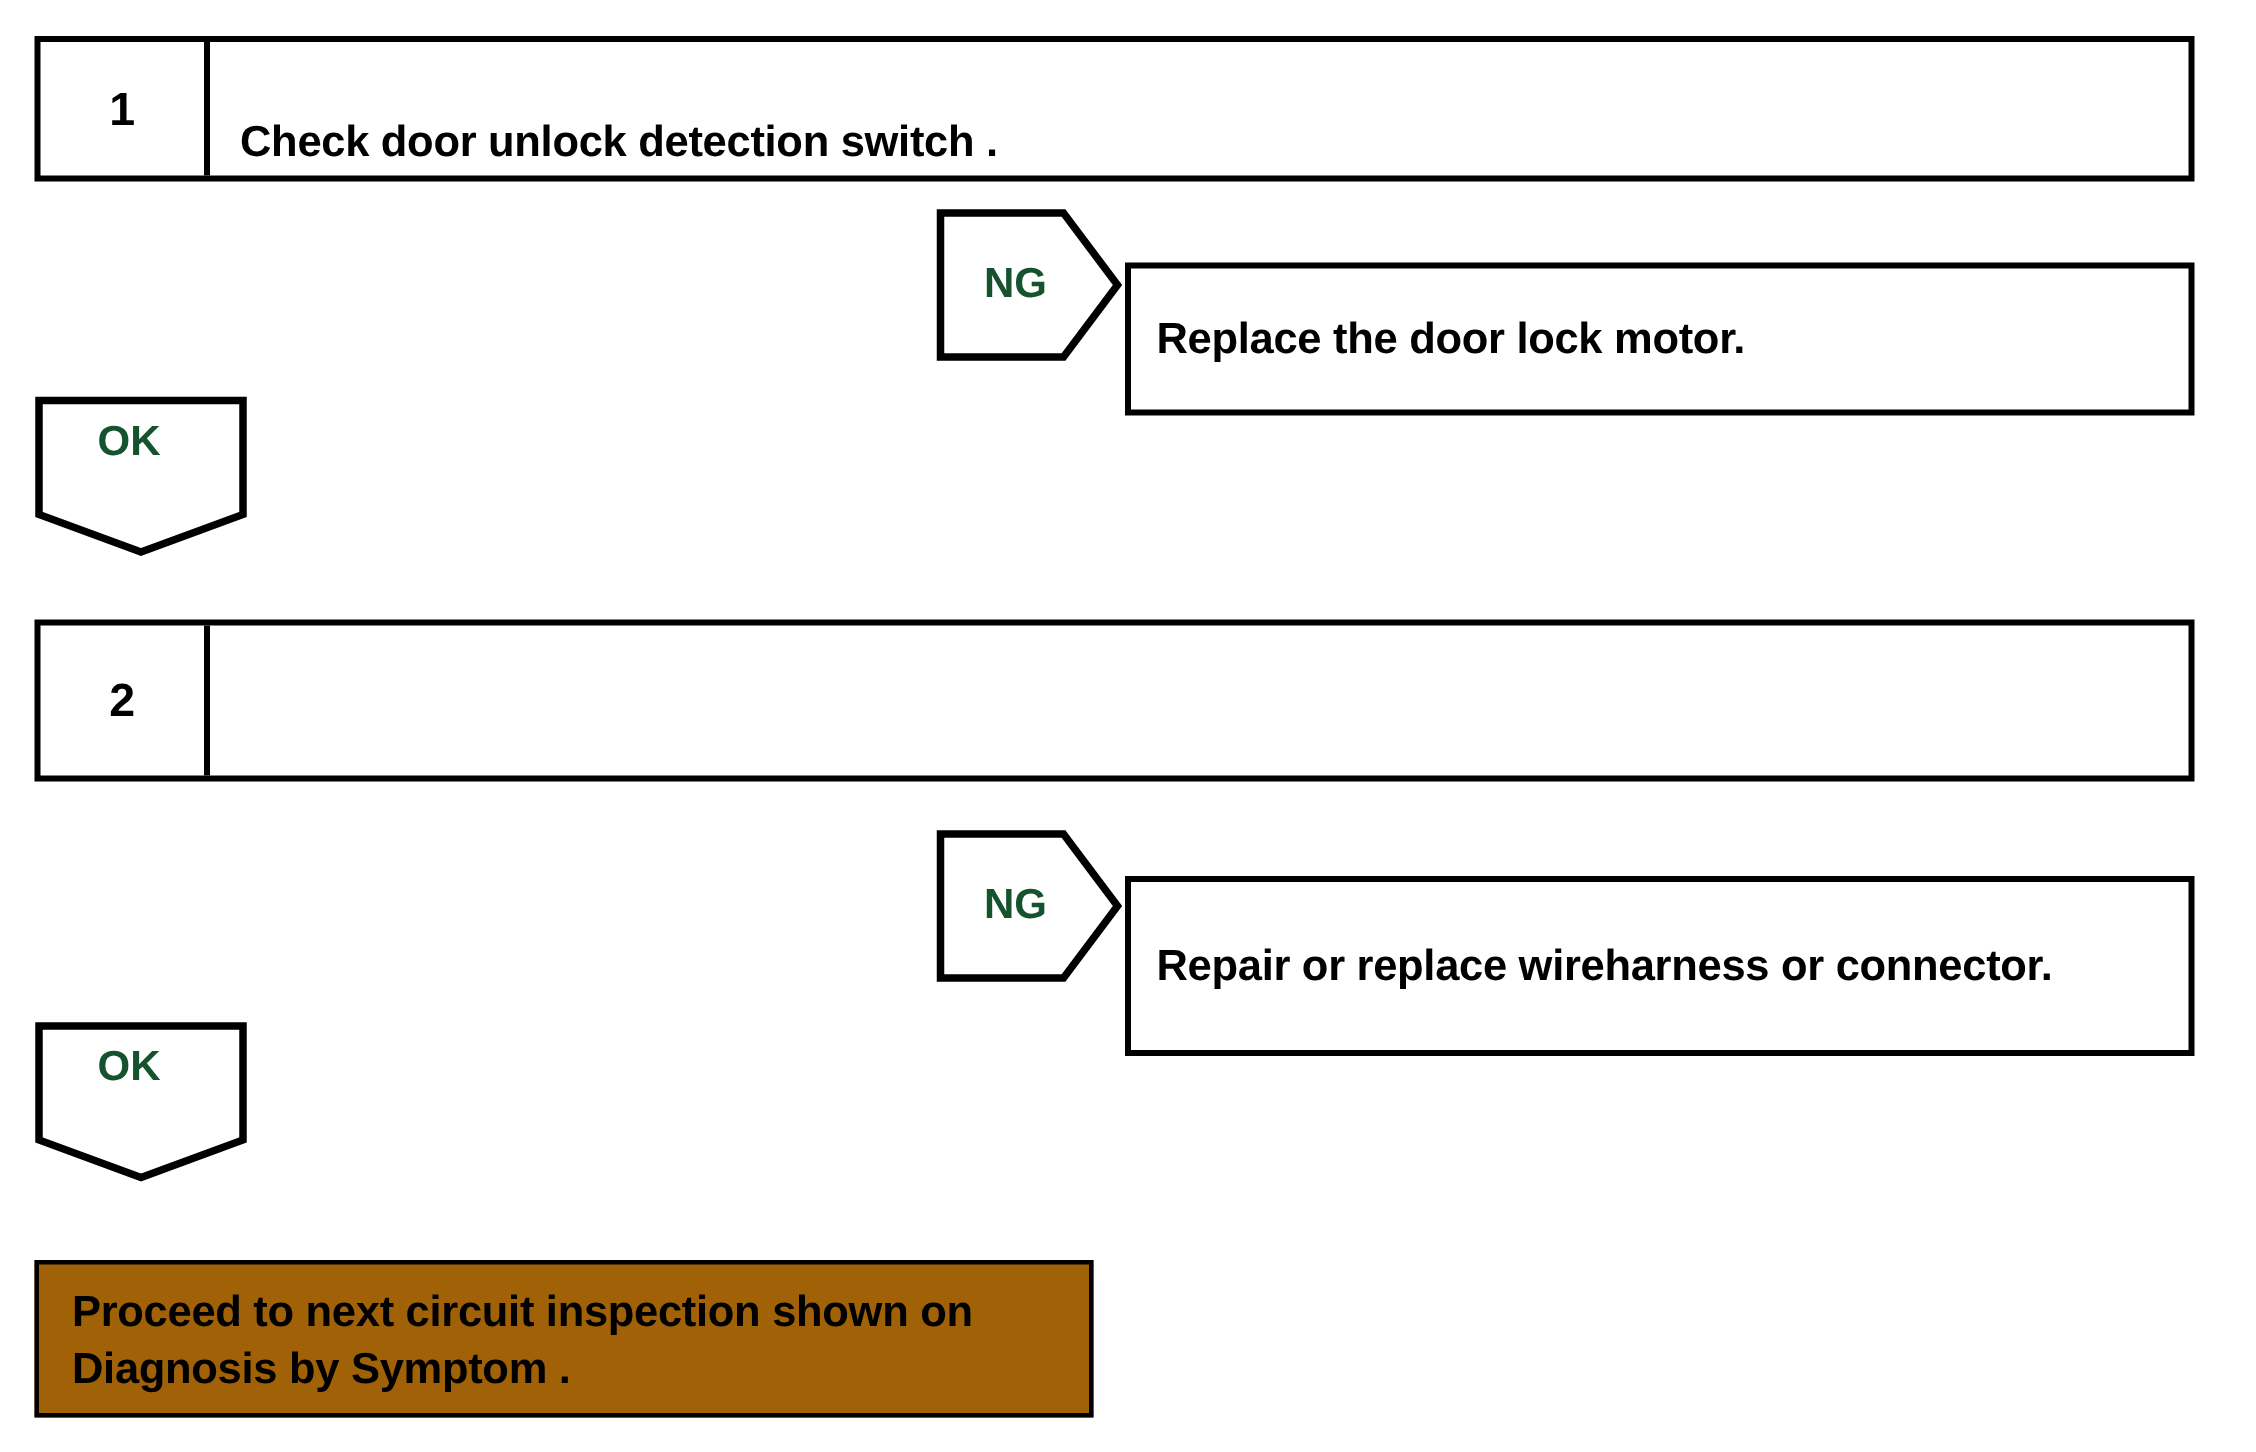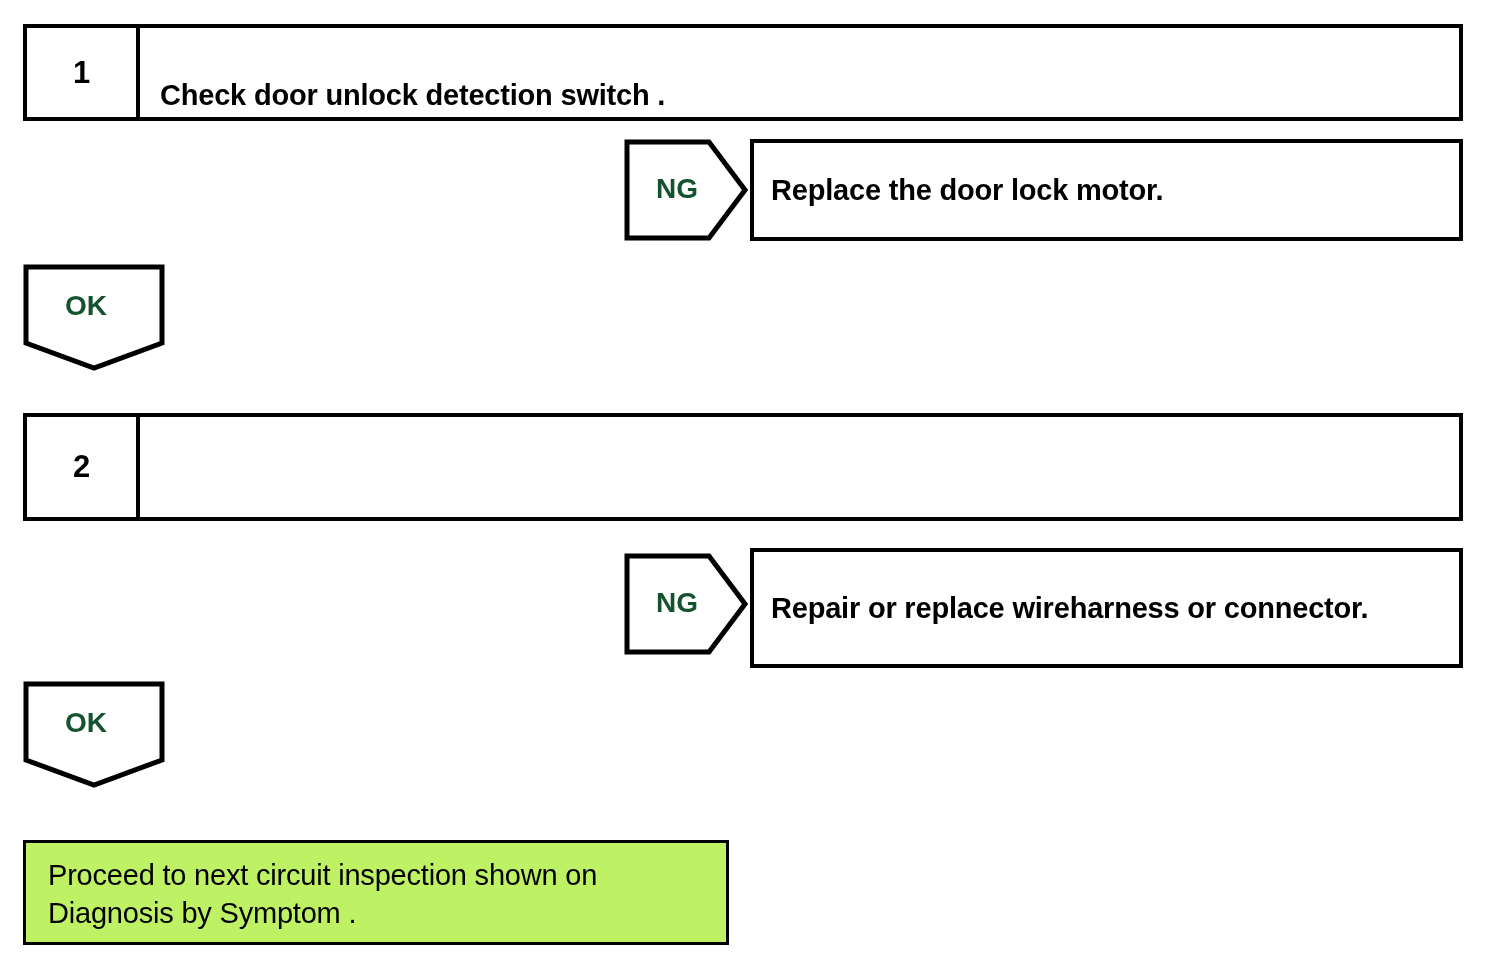--- a/index.html
+++ b/index.html
@@ -59,50 +59,51 @@
   .result-box {
     border: 4px solid #000000;
     background: #ffffff;
     display: flex;
     align-items: center;
     padding-left: 17px;
     font-size: 29px;
     font-weight: bold;
     color: #000000;
     letter-spacing: -0.2px;
+    margin-top: 36px;
   }
 
   
   .terminal-box {
     border: 3px solid #000000;
-    background: #bef264;
+    background: #a16207;
     display: flex;
     align-items: flex-start;
     padding: 14px 14px 0 22px;
     font-size: 29px;
-    font-weight: normal;
+    font-weight: bold;
     color: #000000;
     line-height: 1.3;
     letter-spacing: -0.2px;
     white-space: pre-line;
   }
 
   
   .arrow-wrap { position: absolute; }
   .arrow-wrap svg { display: block; }
   .arrow-label {
     position: absolute;
     font-size: 28px;
     font-weight: bold;
     color: #14532d;
     letter-spacing: 0px;
     pointer-events: none;
   }
   .ng-label { left: 32px; top: 34px; }
-  .ok-label { left: 42px; top: 26px; }
+  .ok-label { left: 42px; top: 14px; }
 </style>
 </head>
 <body>
 
 <div id="canvas">
 
   <div class="abs step-box" style="left:23px; top:24px; width:1440px; height:97px;">
     <div class="step-num">1</div>
     <div class="step-text">Check door unlock detection switch .</div>
   </div>

